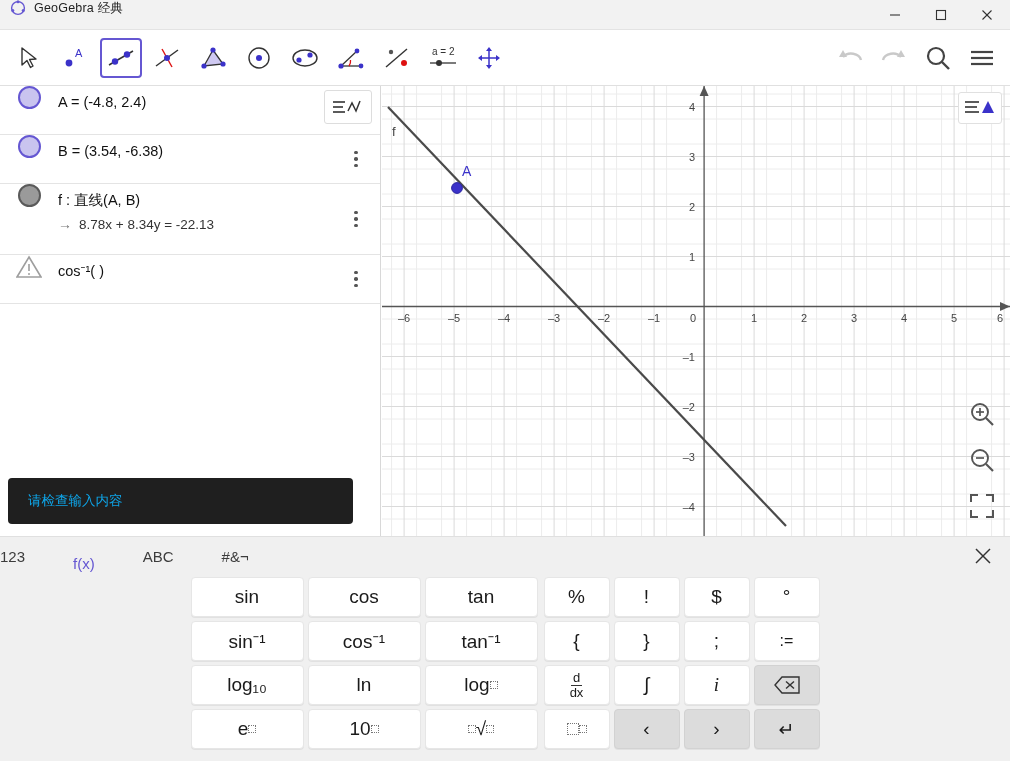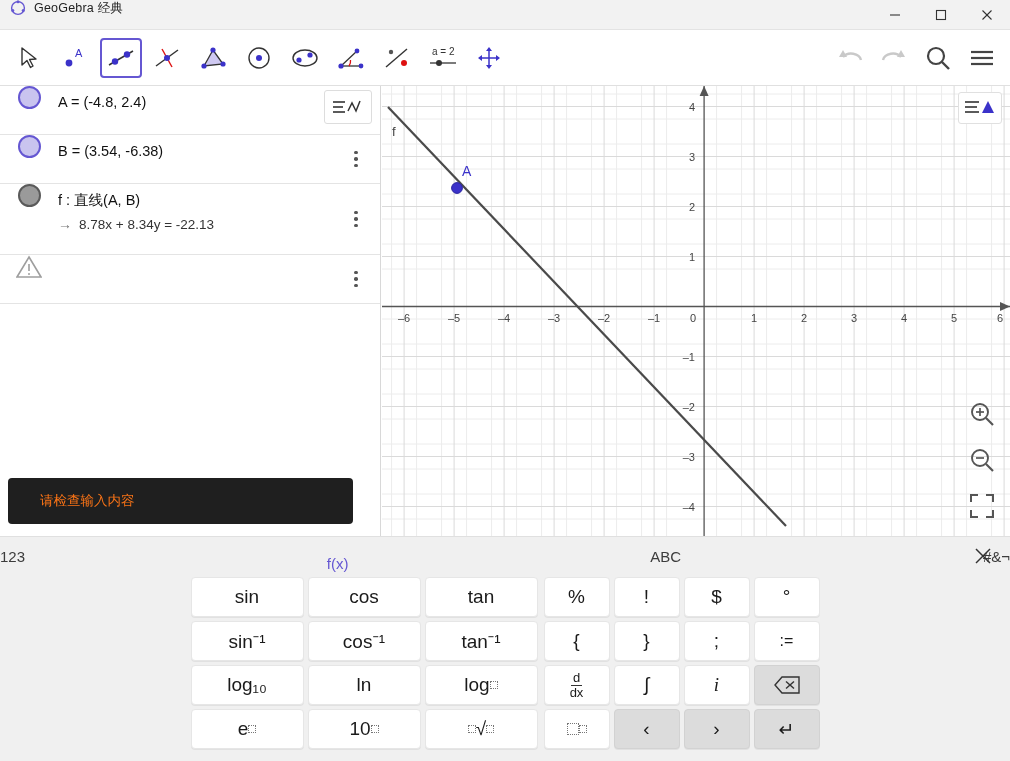--- a/index.html
+++ b/index.html
@@ -101,33 +101,33 @@
     position: absolute; right: 8px; top: 6px; width: 44px; height: 32px;
     background: #fff; border: 1px solid #e0e0e0; border-radius: 3px;
     display: flex; align-items: center; justify-content: center;
   }
   .gv-right-tools { position: absolute; right: 10px; bottom: 12px; display: flex; flex-direction: column; gap: 10px; }
   .gv-rt { width: 36px; height: 36px; display: flex; align-items: center; justify-content: center; color: #555; }
 
   
   .toast {
     position: absolute; left: 8px; top: 478px; width: 345px; height: 46px;
-    background: #1f1f1f; color: #f97316; border-radius: 4px;
-    display: flex; align-items: center; padding-left: 32px;
+    background: #1f1f1f; color: #0ea5e9; border-radius: 4px;
+    display: flex; align-items: center; padding-left: 20px;
     font-size: 13.5px;
   }
 
   
   .keyboard {
     position: absolute; left: 0; top: 536px; width: 1010px; height: 225px;
     background: #f0f0f0; border-top: 1px solid #e0e0e0;
   }
   .kb-tabs {
     position: relative; height: 38px; display: flex; align-items: center;
-    justify-content: space-between; gap: 15px;
+    justify-content: flex-start; gap: 48px;
   }
   .kb-tab { font-size: 15px; color: #3c3c3c; }
   .kb-tab.active { color: #6557d2; margin-top: 15px; }
   .kb-close { position: absolute; right: 14px; top: 6px; width: 26px; height: 26px; color: #333;
     display: flex; align-items: center; justify-content: center; font-size: 19px; }
   .kb-grid {
     position: absolute; left: 0; top: 40px; width: 1010px; height: 185px;
     display: flex; justify-content: center;
   }
   .kb-cols { display: flex; gap: 6px; }
@@ -352,20 +352,23 @@
         </div>
     </div>
 
     <div class="alg-row">
       <div class="marker">
         <svg class="warn-tri" viewBox="0 0 26 24">
           <path d="M13 2 L25 22 L1 22 Z" fill="none" stroke="#9e9e9e" stroke-width="1.6"></path>
           <line x1="13" y1="9" x2="13" y2="16" stroke="#9e9e9e" stroke-width="1.6"></line>
           <circle cx="13" cy="19" r="1" fill="#9e9e9e"></circle>
         </svg>
+      </div>
+      <div class="content">
+        <div class="alg-text">cos⁻¹( )</div>
       </div>
       <div class="kebab">
           <i></i>
           <i></i>
           <i></i>
         </div>
     </div>
   </div>
 
   <div class="graphics">

